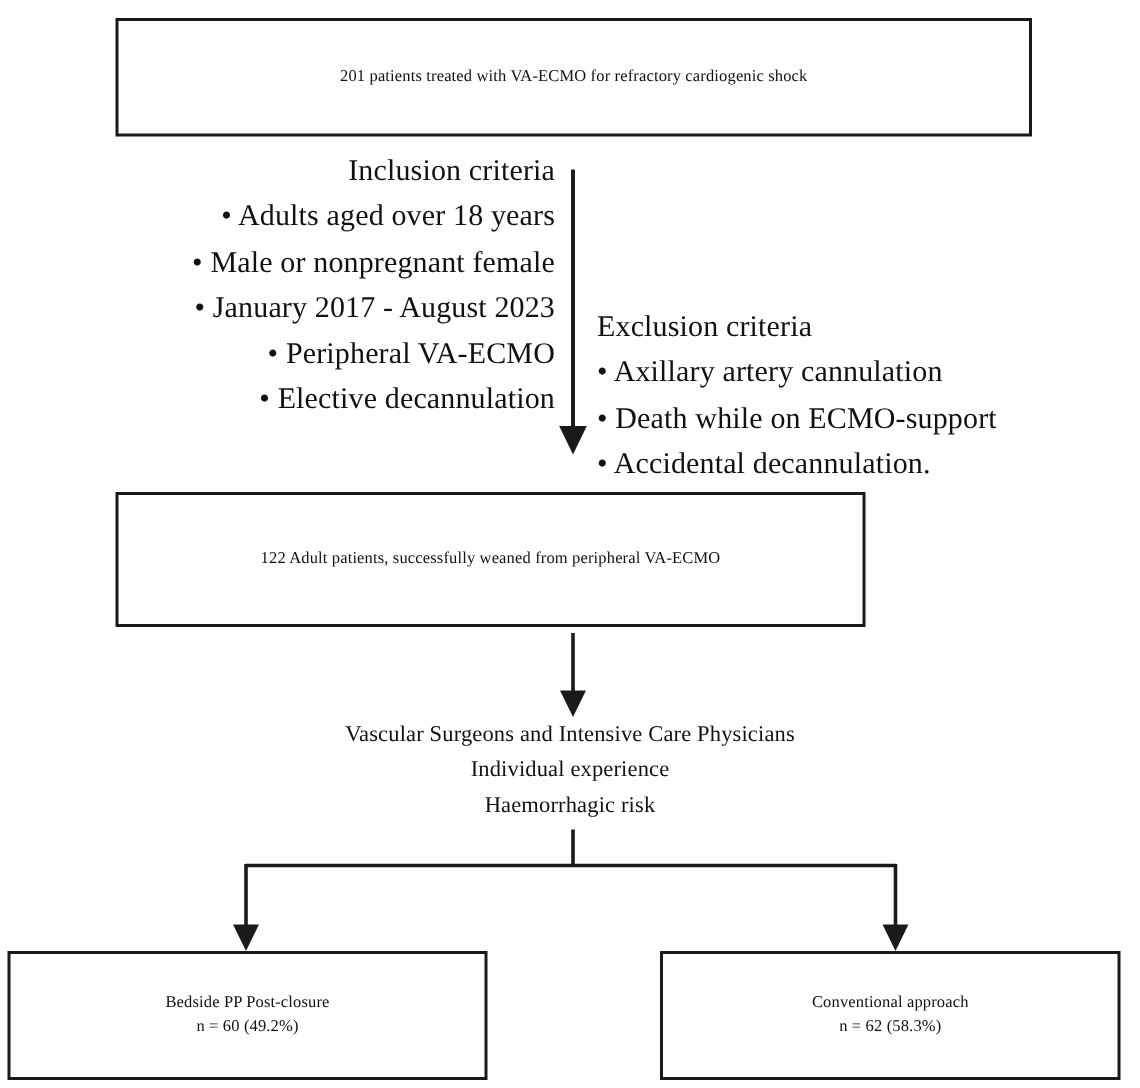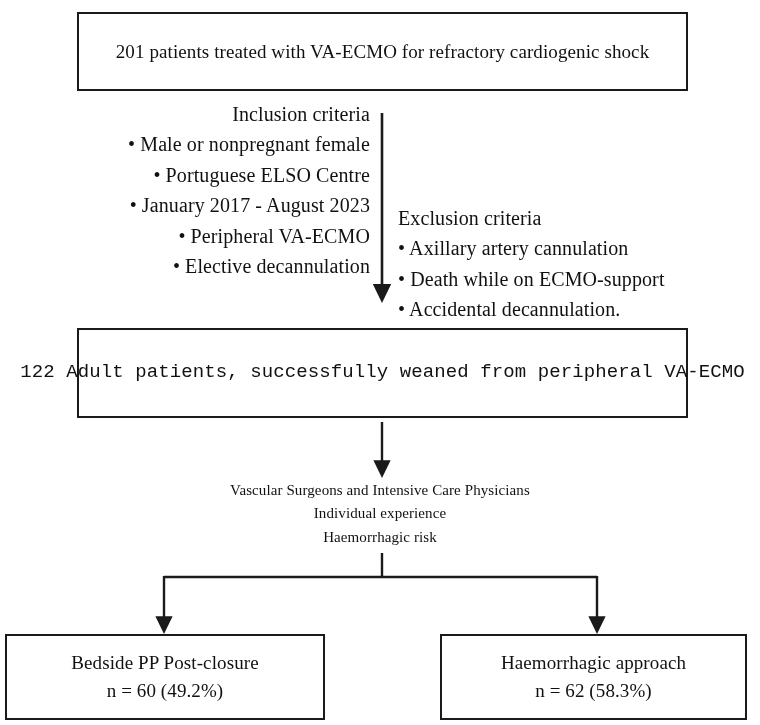--- a/index.html
+++ b/index.html
@@ -23,29 +23,29 @@
     position: absolute;
     box-sizing: border-box;
     border: 2px solid #1a1a1a;
     background: #ffffff;
     display: flex;
     align-items: center;
     justify-content: center;
     text-align: center;
   }
   .box-text {
-    font-size: 19px;
+    font-size: 11px;
     line-height: 1.45;
     letter-spacing: 0.1px;
     white-space: nowrap;
   }
   .box-text.multi { white-space: normal; }
 
   #box-cohort  { left: 77px;  top: 12px;  width: 611px; height: 79px; }
-  #box-weaned  { left: 77px;  top: 328px; width: 611px; height: 90px; font-family: Liberation Mono, monospace; }
+  #box-weaned  { left: 77px;  top: 328px; width: 500px; height: 90px; }
   #box-bedside { left: 5px;   top: 634px; width: 320px; height: 86px; }
   #box-conv    { left: 440px; top: 634px; width: 307px; height: 86px; }
 
   
   .criteria {
     position: absolute;
     font-size: 20px;
     line-height: 1.52;
     letter-spacing: 0.1px;
   }
@@ -114,22 +114,22 @@
 
     <line x1="382" y1="113" x2="382" y2="292" stroke="#1a1a1a" stroke-width="0" opacity="0"></line>
   </svg>
 
   <div class="box" id="box-cohort">
     <span class="box-text">201 patients treated with VA-ECMO for refractory cardiogenic shock</span>
   </div>
 
   <div class="criteria" id="inclusion-block">
     <span class="criteria-title">Inclusion criteria</span>
+    <span class="criteria-item">• Adults aged over 18 years</span>
     <span class="criteria-item">• Male or nonpregnant female</span>
-    <span class="criteria-item">• Portuguese ELSO Centre</span>
     <span class="criteria-item">• January 2017 - August 2023</span>
     <span class="criteria-item">• Peripheral VA-ECMO</span>
     <span class="criteria-item">• Elective decannulation</span>
   </div>
 
   <div class="criteria" id="exclusion-block">
     <span class="criteria-title">Exclusion criteria</span>
     <span class="criteria-item">• Axillary artery cannulation</span>
     <span class="criteria-item">• Death while on ECMO-support</span>
     <span class="criteria-item">• Accidental decannulation.</span>
@@ -147,18 +147,18 @@
 
   <div class="box" id="box-bedside">
     <span class="box-text multi">
       <span>Bedside PP Post-closure</span><br>
       <span>n = 60 (49.2%)</span>
     </span>
   </div>
 
   <div class="box" id="box-conv">
     <span class="box-text multi">
-      <span>Haemorrhagic approach</span><br>
+      <span>Conventional approach</span><br>
       <span>n = 62 (58.3%)</span>
     </span>
   </div>
 
 </div>
 
 </body></html>

